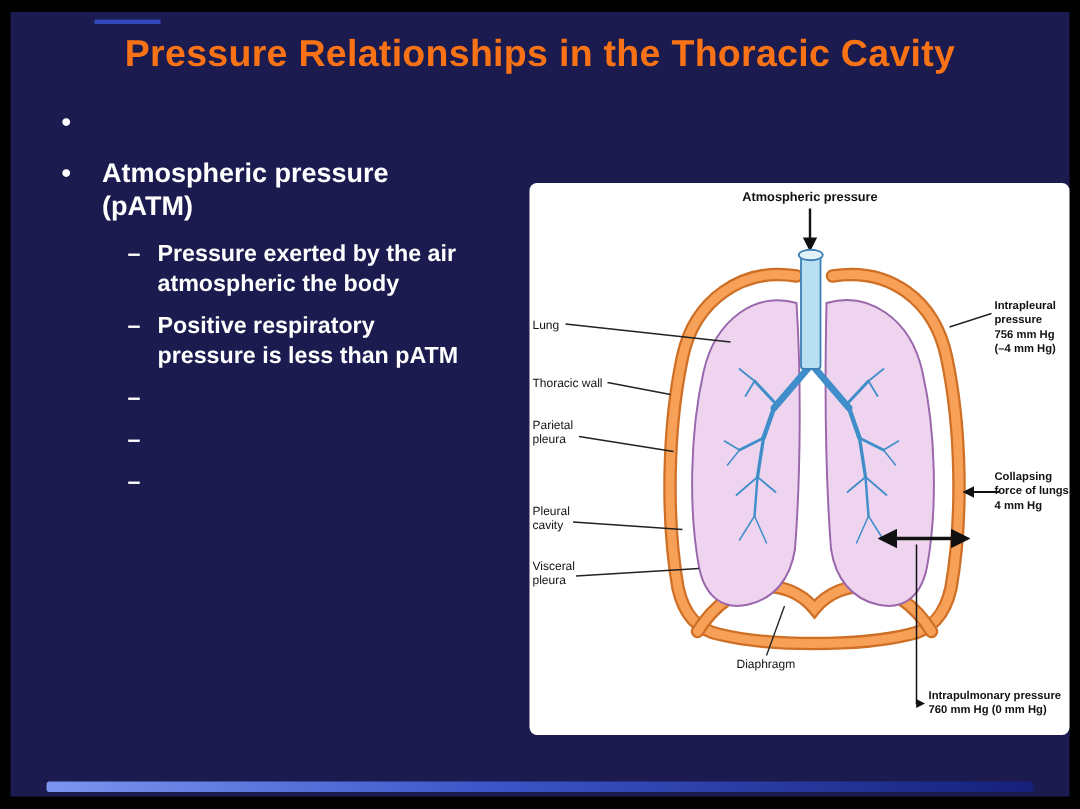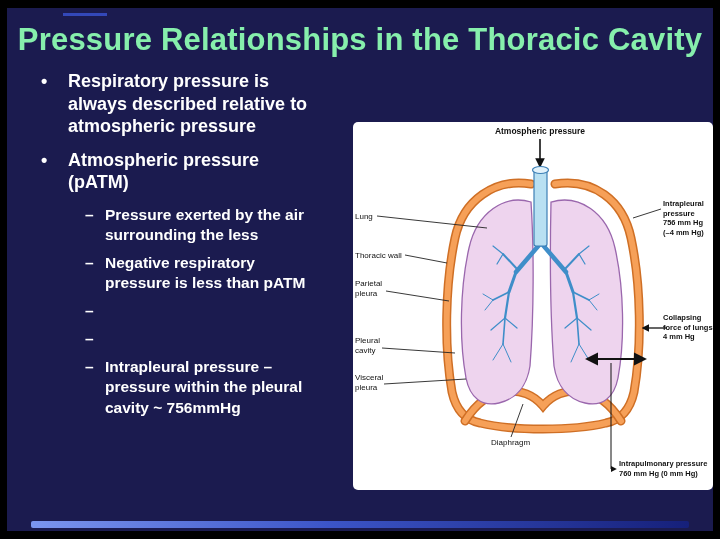--- a/index.html
+++ b/index.html
@@ -1,21 +1,21 @@
 <!DOCTYPE html>
 <html><head>
 <meta charset="utf-8">
 <style>
   html,body{margin:0;padding:0;background:#000;}
   .frame{position:relative;width:720px;height:539px;background:#000;overflow:hidden;
          font-family:"Liberation Sans",sans-serif;}
   .slide{position:absolute;left:7px;top:8px;width:706px;height:523px;background:#1b1b4f;}
   .top-accent{position:absolute;left:56px;top:5px;width:44px;height:3px;background:#3348b8;}
   .title{position:absolute;left:0;top:14px;width:100%;text-align:center;
-         color:#86efac;font-size:31px;font-weight:bold;letter-spacing:0.2px;margin:0;}
+         color:#f97316;font-size:25px;font-weight:bold;letter-spacing:0.2px;margin:0;}
   .bullets{position:absolute;left:34px;top:62px;width:312px;}
   .bullet{display:flex;color:#ffffff;font-weight:bold;}
   .l1{font-size:18px;line-height:1.25;margin-bottom:11px;}
   .l1 .mk{width:27px;flex:none;}
   .l2{font-size:15.5px;line-height:1.3;margin-bottom:8px;margin-left:44px;}
   .l2 .mk{width:20px;flex:none;}
   .tx{white-space:pre-line;}
   .panel{position:absolute;left:346px;top:114px;width:360px;height:368px;
          background:#ffffff;border-radius:5px;}
   .bottom-bar{position:absolute;left:24px;right:24px;bottom:3px;height:7px;
@@ -31,50 +31,44 @@
 <body>
 
 <div class="frame">
   <div class="slide">
     <div class="top-accent"></div>
     <h1 class="title">Pressure Relationships in the Thoracic Cavity</h1>
 
     <div class="bullets">
       <div class="bullet l1">
         <span class="mk">•</span>
-        <div class="tx">Respiratory pressure is
-always described relative to
-atmospheric pressure</div>
       </div>
       <div class="bullet l1">
         <span class="mk">•</span>
         <div class="tx">Atmospheric pressure
 (pATM)</div>
       </div>
       <div class="bullet l2">
         <span class="mk">–</span>
         <div class="tx">Pressure exerted by the air
-surrounding the less</div>
+atmospheric the body</div>
       </div>
       <div class="bullet l2">
         <span class="mk">–</span>
-        <div class="tx">Negative respiratory
+        <div class="tx">Positive respiratory
 pressure is less than pATM</div>
       </div>
       <div class="bullet l2">
         <span class="mk">–</span>
       </div>
       <div class="bullet l2">
         <span class="mk">–</span>
       </div>
       <div class="bullet l2">
         <span class="mk">–</span>
-        <div class="tx">Intrapleural pressure –
-pressure within the pleural
-cavity ~ 756mmHg</div>
       </div>
     </div>
 
     <div class="panel">
       <svg width="360" height="368" viewBox="0 0 360 368">
         <defs>
           <marker id="ah" viewBox="0 0 10 10" refX="7" refY="5" markerWidth="6" markerHeight="6" orient="auto-start-reverse">
             <path d="M0 0 L10 5 L0 10 Z" fill="#111"></path>
           </marker>
         </defs>

